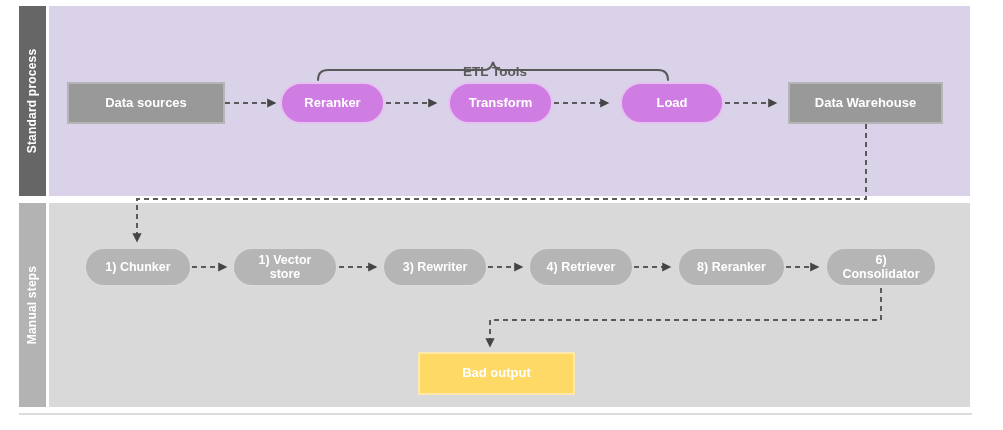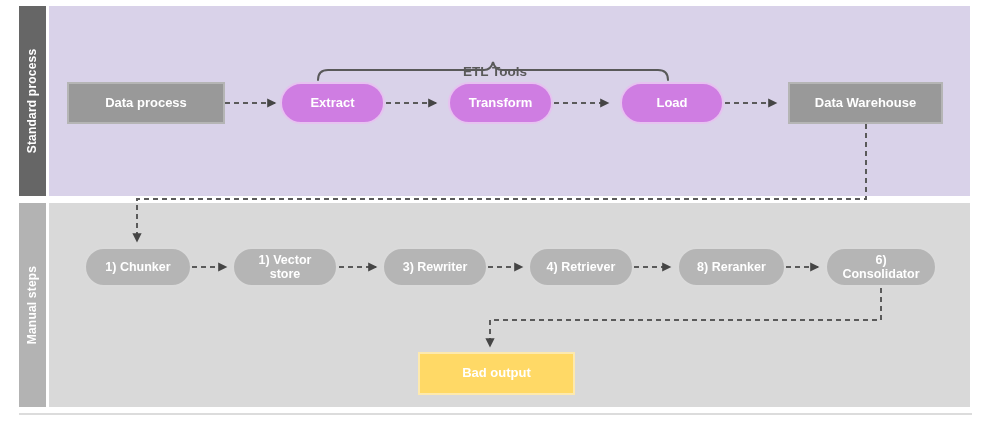--- a/index.html
+++ b/index.html
@@ -69,22 +69,22 @@
   <path class="dash" d="M339,267 H376" marker-end="url(#ah)"></path>
   <path class="dash" d="M488,267 H522" marker-end="url(#ah)"></path>
   <path class="dash" d="M634,267 H670" marker-end="url(#ah)"></path>
   <path class="dash" d="M786,267 H818" marker-end="url(#ah)"></path>
   <path class="dash" d="M881,288 V320 H490 V346" marker-end="url(#ah)"></path>
   <path class="brace" d="M318,80 Q318,70 328,70 L484,70 Q491,70 493,62 Q495,70 502,70 L658,70 Q668,70 668,80"></path>
 </svg>
 
 <div class="etl-tools-label">ETL Tools</div>
 
-<div class="node rect-node" style="left:67px; top:82px; width:158px; height:42px;">Data process</div>
-<div class="node etl-pill" style="left:280px; top:82px; width:105px; height:42px;">Extract</div>
+<div class="node rect-node" style="left:67px; top:82px; width:158px; height:42px;">Data sources</div>
+<div class="node etl-pill" style="left:280px; top:82px; width:105px; height:42px;">Reranker</div>
 <div class="node etl-pill" style="left:448px; top:82px; width:105px; height:42px;">Transform</div>
 <div class="node etl-pill" style="left:620px; top:82px; width:104px; height:42px;">Load</div>
 <div class="node rect-node" style="left:788px; top:82px; width:155px; height:42px;">Data Warehouse</div>
 
 <div class="node manual-pill" style="left:84px; top:247px; width:108px; height:40px;">
   <span class="lbl">1) Chunker</span>
 </div>
 <div class="node manual-pill" style="left:232px; top:247px; width:106px; height:40px;">
   <span class="lbl">1) Vector store</span>
 </div>

